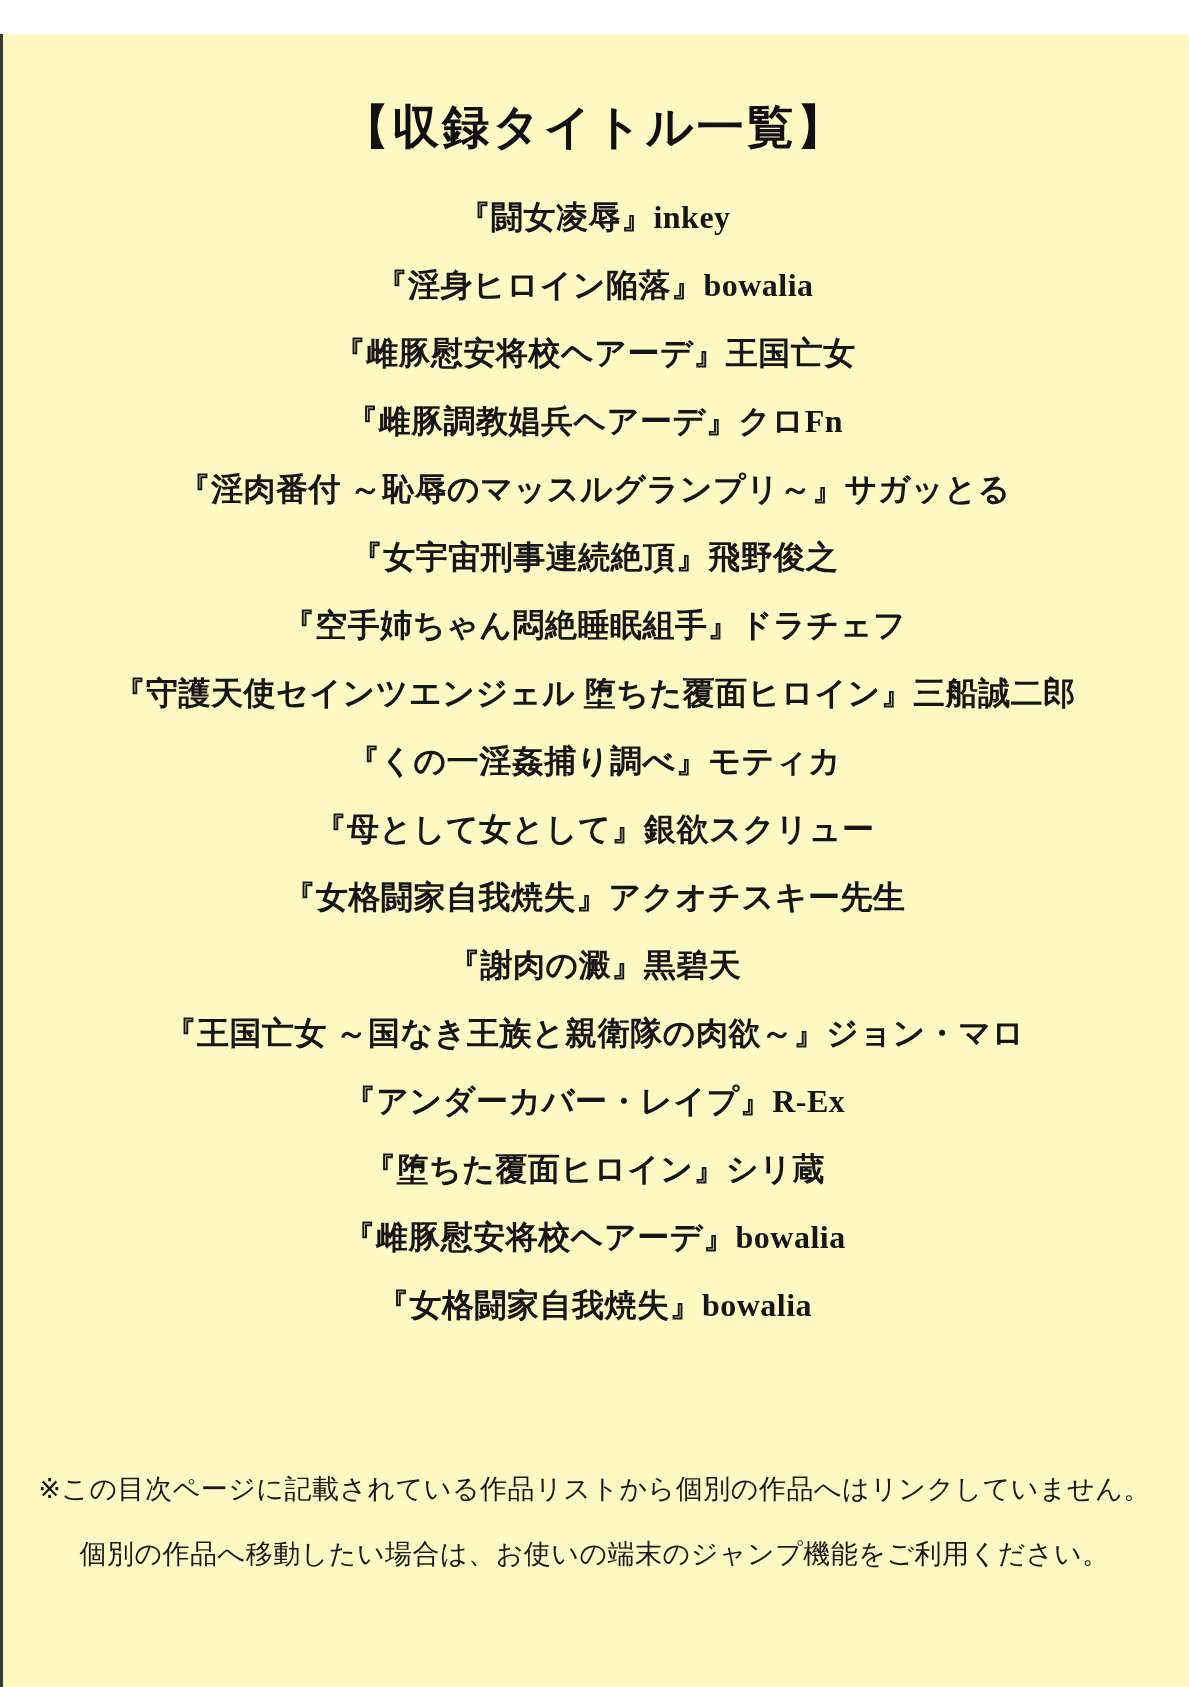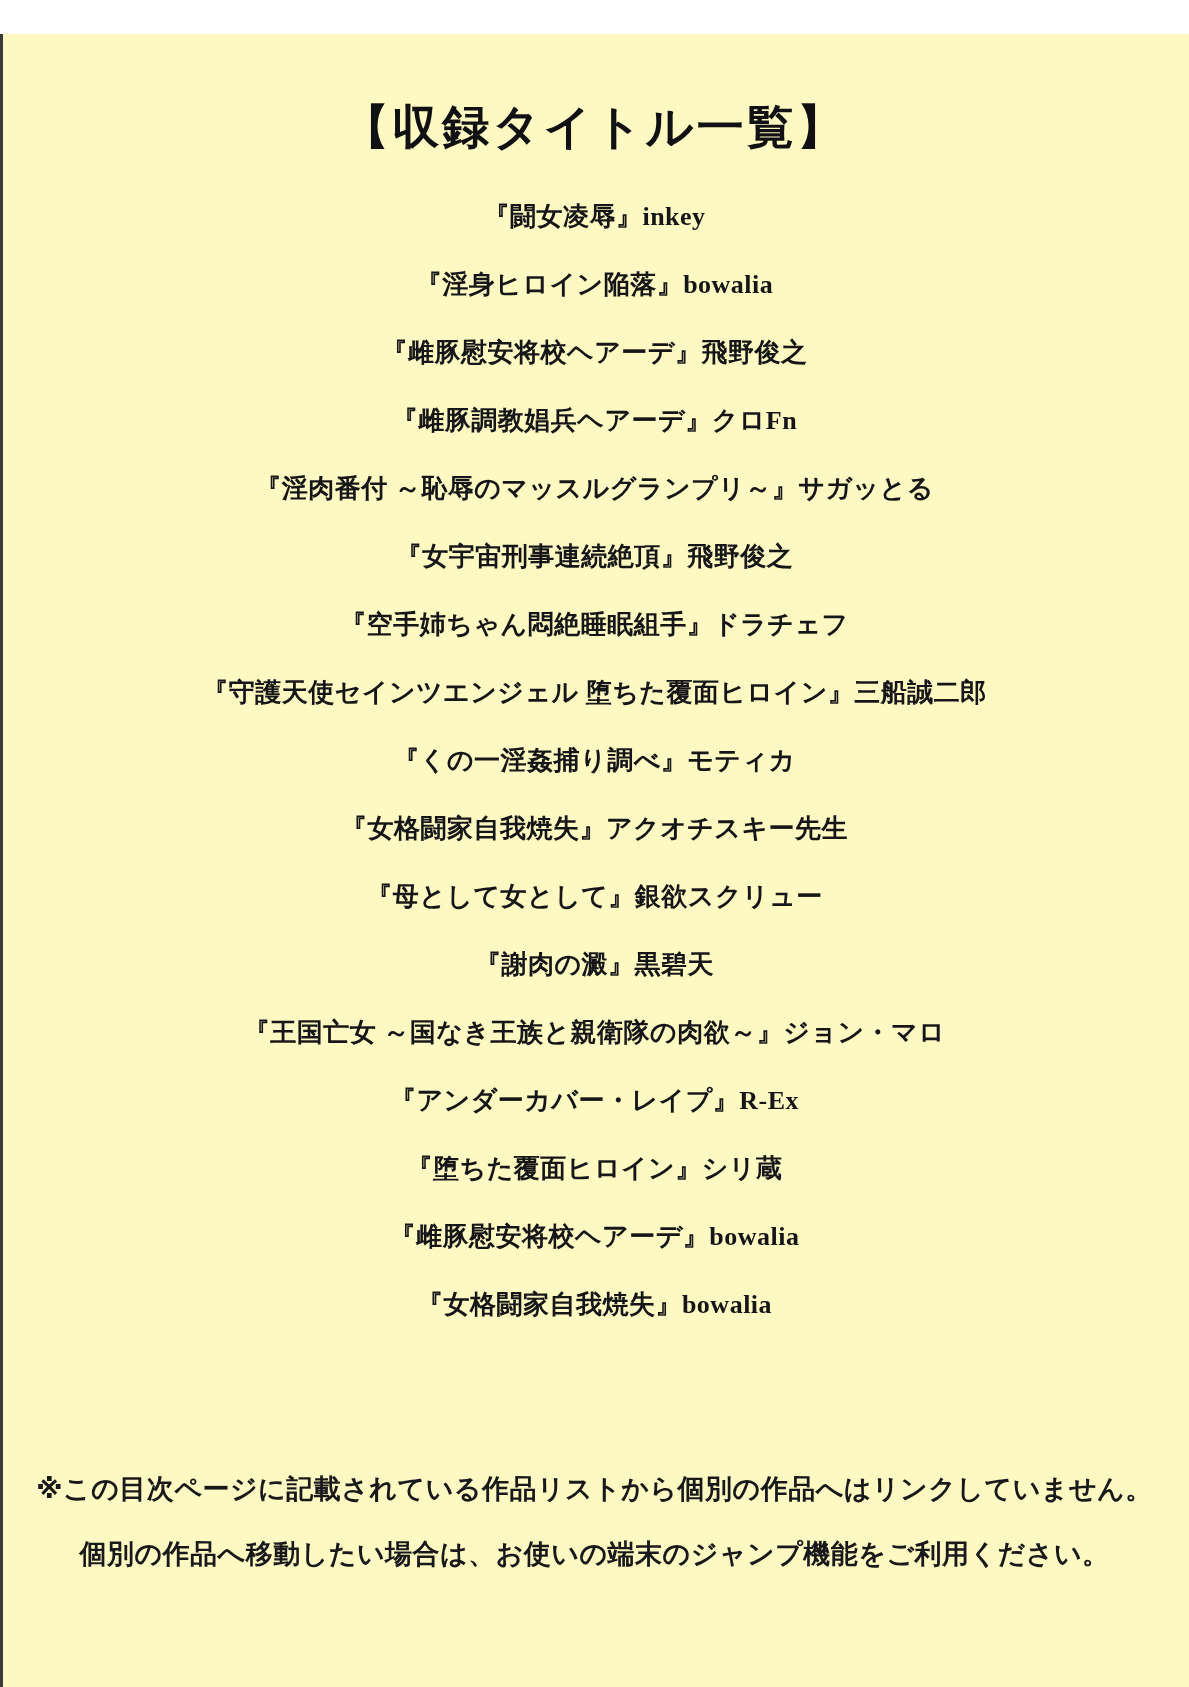--- a/index.html
+++ b/index.html
@@ -37,62 +37,61 @@
   }
   .toc-list {
     margin-top: 23px;
   }
   .toc-item {
     margin: 0;
     height: 68px;
     line-height: 68px;
     text-align: center;
     font-family: "Liberation Serif", "DejaVu Serif", serif;
-    font-size: 26px;
+    font-size: 32px;
     font-weight: 600;
     letter-spacing: 0.5px;
     color: #161618;
     white-space: nowrap;
   }
   .footer-note {
     margin-top: 118px;
     text-align: center;
     font-family: "Liberation Sans", "DejaVu Sans", sans-serif;
     font-size: 27px;
     color: #19191b;
   }
   .footer-line {
     margin: 0;
     height: 65px;
     line-height: 65px;
     white-space: nowrap;
     letter-spacing: 0.5px;
-    font-weight: bold;
   }
 </style>
 </head>
 <body>
 
 <div class="page">
   <div class="left-edge-line"></div>
 
   <h1 class="page-title">【収録タイトル一覧】</h1>
 
   <div class="toc-list">
     <p class="toc-item">『闘女凌辱』inkey</p>
     <p class="toc-item">『淫身ヒロイン陥落』bowalia</p>
-    <p class="toc-item">『雌豚慰安将校ヘアーデ』飛野俊之</p>
+    <p class="toc-item">『雌豚慰安将校ヘアーデ』王国亡女</p>
     <p class="toc-item">『雌豚調教娼兵ヘアーデ』クロFn</p>
     <p class="toc-item">『淫肉番付 ～恥辱のマッスルグランプリ～』サガッとる</p>
     <p class="toc-item">『女宇宙刑事連続絶頂』飛野俊之</p>
     <p class="toc-item">『空手姉ちゃん悶絶睡眠組手』ドラチェフ</p>
     <p class="toc-item">『守護天使セインツエンジェル 堕ちた覆面ヒロイン』三船誠二郎</p>
     <p class="toc-item">『くの一淫姦捕り調べ』モティカ</p>
+    <p class="toc-item">『母として女として』銀欲スクリュー</p>
     <p class="toc-item">『女格闘家自我焼失』アクオチスキー先生</p>
-    <p class="toc-item">『母として女として』銀欲スクリュー</p>
     <p class="toc-item">『謝肉の澱』黒碧天</p>
     <p class="toc-item">『王国亡女 ～国なき王族と親衛隊の肉欲～』ジョン・マロ</p>
     <p class="toc-item">『アンダーカバー・レイプ』R-Ex</p>
     <p class="toc-item">『堕ちた覆面ヒロイン』シリ蔵</p>
     <p class="toc-item">『雌豚慰安将校ヘアーデ』bowalia</p>
     <p class="toc-item">『女格闘家自我焼失』bowalia</p>
   </div>
 
   <div class="footer-note">
     <p class="footer-line">※この目次ページに記載されている作品リストから個別の作品へはリンクしていません。</p>

